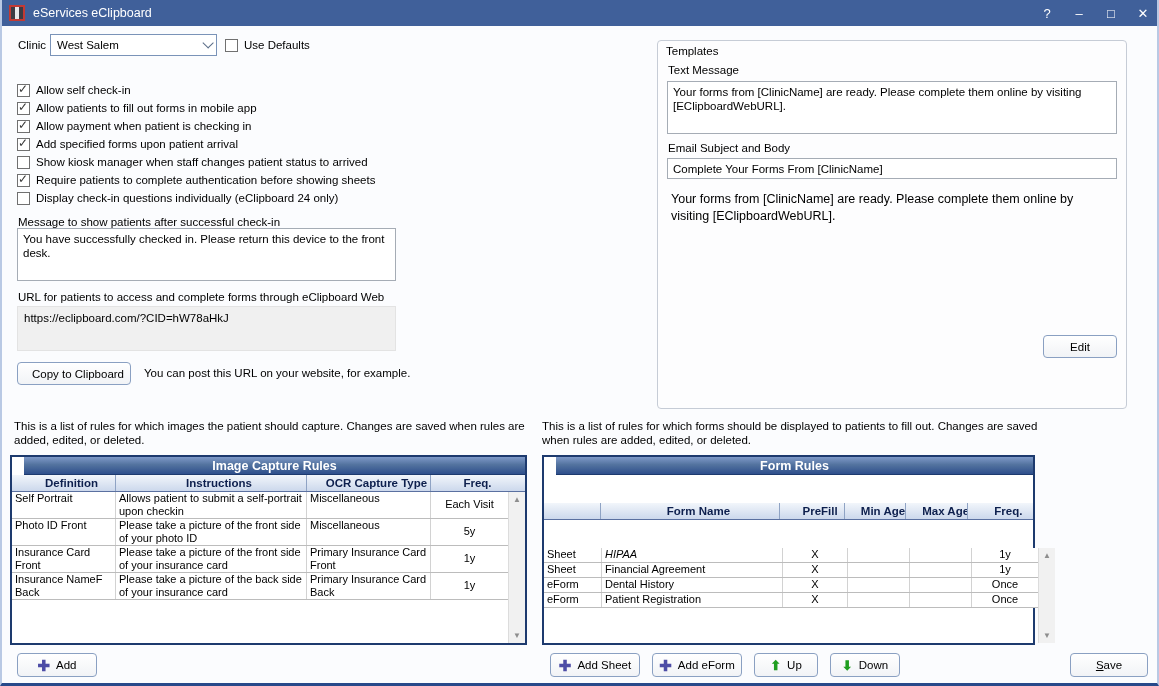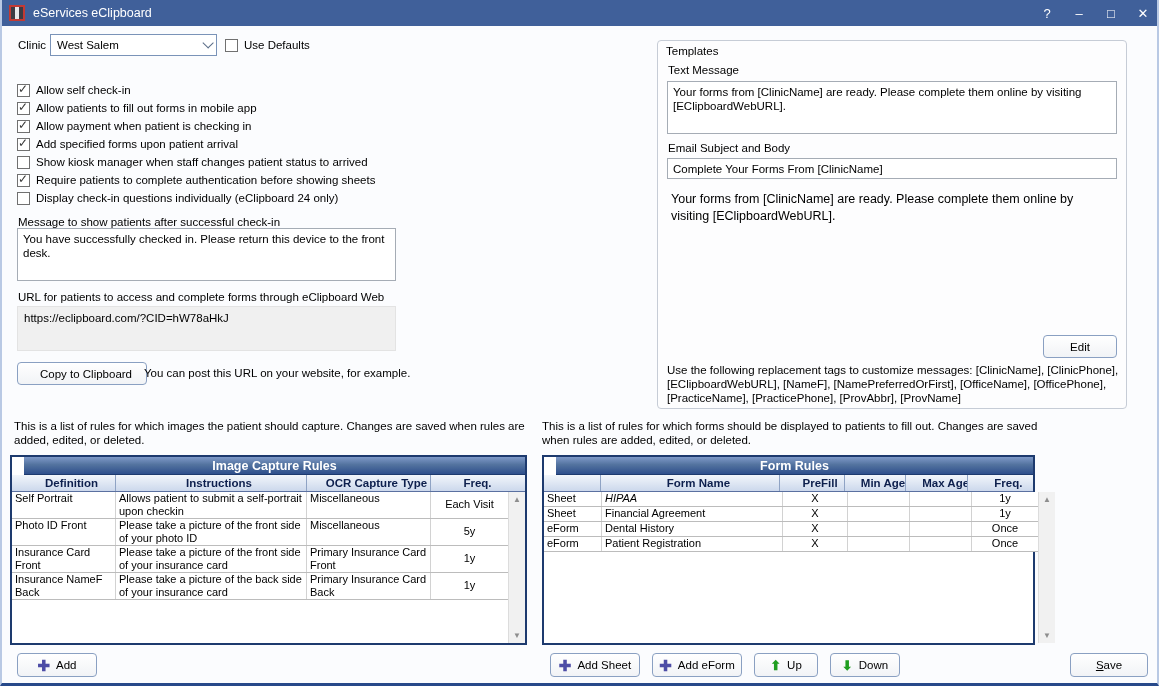--- a/index.html
+++ b/index.html
@@ -139,36 +139,35 @@
   <div class="checkrow" style="left:15px; top:190px;">
     <span class="cbox"></span>
     <span>Display check-in questions individually (eClipboard 24 only)</span>
     </div>
 
   <div class="lbl" style="left:16px; top:216px;">Message to show patients after successful check-in</div>
   <div class="textbox" style="left:15px; top:228px; width:379px; height:53px;">You have successfully checked in. Please return this device to the front desk.</div>
 
   <div class="lbl" style="left:16px; top:291px;">URL for patients to access and complete forms through eClipboard Web</div>
   <div class="graybox" style="left:15px; top:306px; width:379px; height:45px;">https://eclipboard.com/?CID=hW78aHkJ</div>
-  <button class="btn" style="left:15px; top:362px; width:130px; height:23px;padding-left:8px;">
+  <button class="btn" style="left:15px; top:362px; width:114px; height:23px;padding-left:8px;">
       <span>Copy to Clipboard</span>
     </button>
   <div class="lbl" style="left:142px; top:367px;">You can post this URL on your website, for example.</div>
 
   <div class="groupbox" style="left:655px; top:40px; width:470px; height:369px;">
     <div class="lbl" style="left:8px; top:4px;">Templates</div>
     <div class="lbl" style="left:10px; top:23px;">Text Message</div>
     <div class="textbox" style="left:9px; top:40px; width:450px; height:53px;">Your forms from [ClinicName] are ready. Please complete them online by visiting [EClipboardWebURL].</div>
     <div class="lbl" style="left:10px; top:101px;">Email Subject and Body</div>
     <div class="textbox" style="left:9px; top:117px; width:450px; height:21px; white-space:nowrap;">Complete Your Forms From [ClinicName]</div>
     <div style="position:absolute; left:13px; top:150px; width:442px; font-size:12.5px; line-height:17px;">Your forms from [ClinicName] are ready. Please complete them online by visiting [EClipboardWebURL].</div>
     <button class="btn" style="left:385px; top:294px; width:74px; height:23px;">
         <span>Edit</span>
       </button>
-    <div style="position:absolute; left:9px; top:322px; width:454px; line-height:14px;">Use the following replacement tags to customize messages: [ClinicName], [ClinicPhone], [EClipboardWebURL], [NameF], [NamePreferredOrFirst], [OfficeName], [OfficePhone], [PracticeName], [PracticePhone], [ProvAbbr], [ProvName]</div>
   </div>
 
   <div class="intro" style="left:12px; top:419px; width:516px;">This is a list of rules for which images the patient should capture. Changes are saved when rules are added, edited, or deleted.</div>
 
   <div class="grid" style="left:8px; top:455px; width:517px; height:190px;">
     <div class="grid-title">Image Capture Rules</div>
     <div class="grid-cols">
       <div class="hc" style="width:103px;">Definition</div>
       <div class="hc" style="width:191px;">Instructions</div>
       <div class="hc" style="width:124px;">OCR Capture Type</div>
@@ -208,21 +207,21 @@
     </div>
   </div>
 
   <button class="btn" style="left:15px; top:653px; width:80px; height:24px;">
     <span class="plus">✚</span>
     <span>Add</span>
   </button>
 
   <div class="intro" style="left:540px; top:419px; width:516px;">This is a list of rules for which forms should be displayed to patients to fill out. Changes are saved when rules are added, edited, or deleted.</div>
 
-  <div class="grid" style="left:540px; top:455px; width:493px; height:190px;">
+  <div class="grid" style="left:540px; top:455px; width:493px; height:190px;gap:28px;">
     <div class="grid-title">Form Rules</div>
     <div class="grid-cols">
       <div class="hc" style="width:57px;"></div>
       <div class="hc" style="width:181px;">Form Name</div>
       <div class="hc" style="width:65px;">PreFill</div>
       <div class="hc" style="width:62px;">Min Age</div>
       <div class="hc" style="width:62px;">Max Age</div>
       <div class="hc" style="width:67px;">Freq.</div>
     </div>
     <div class="grid-body">

